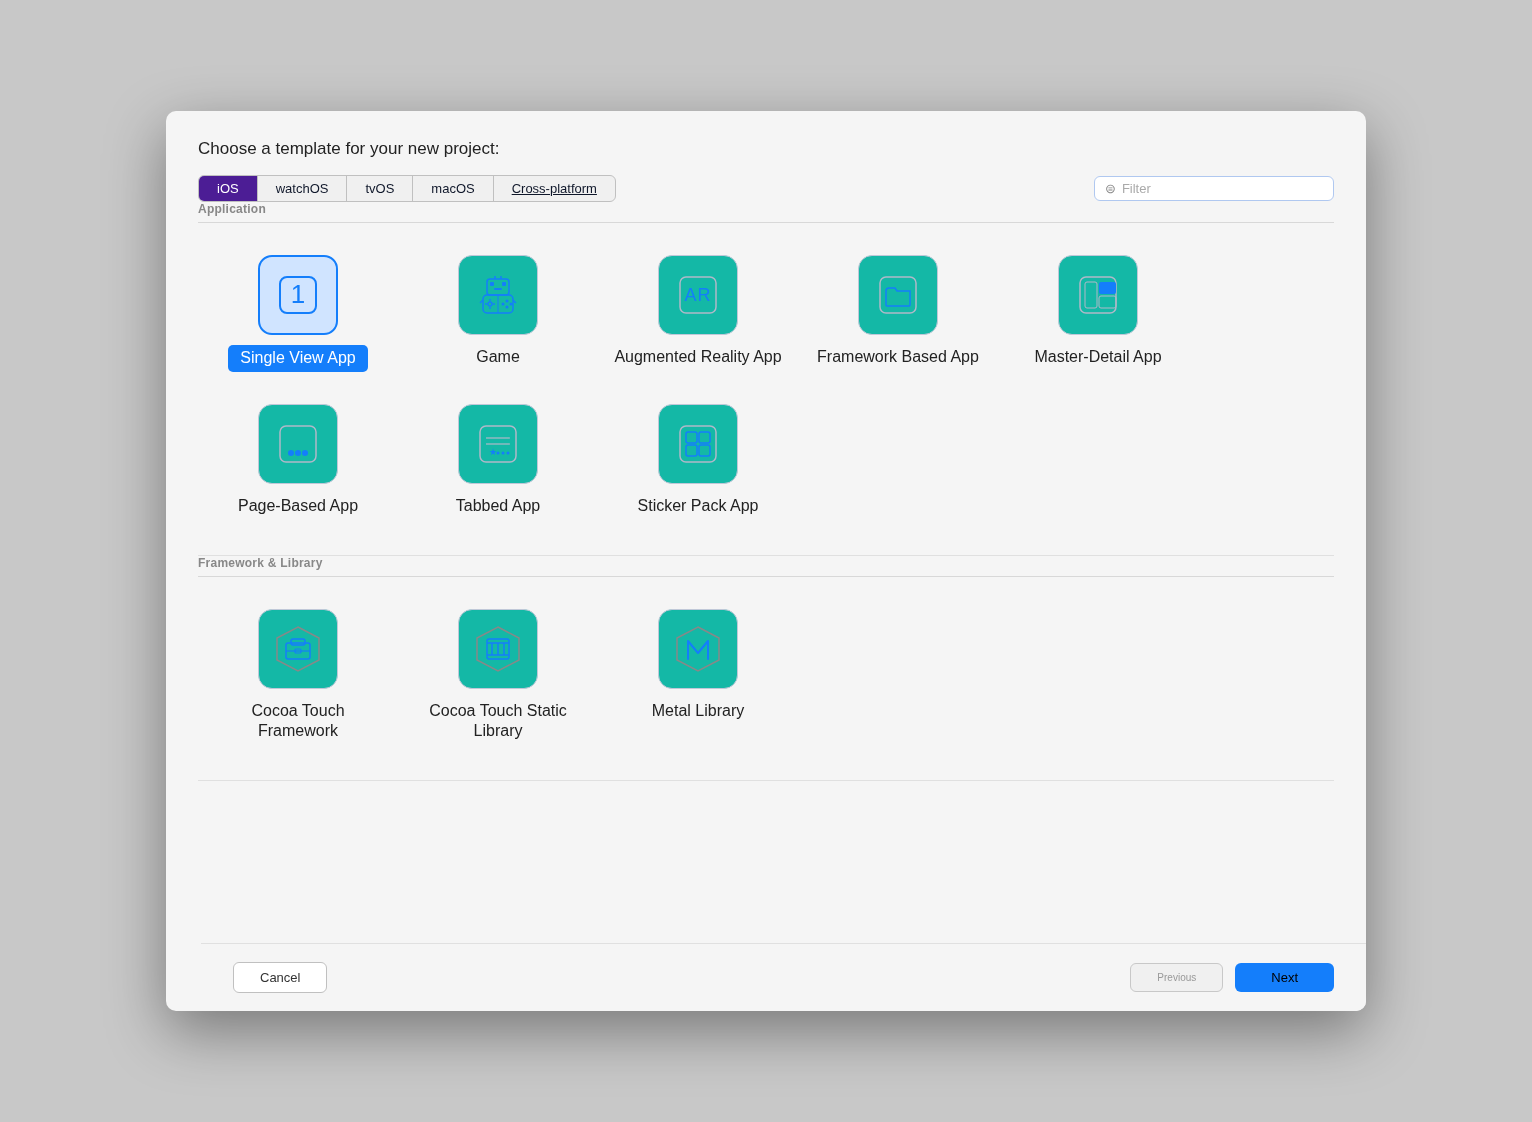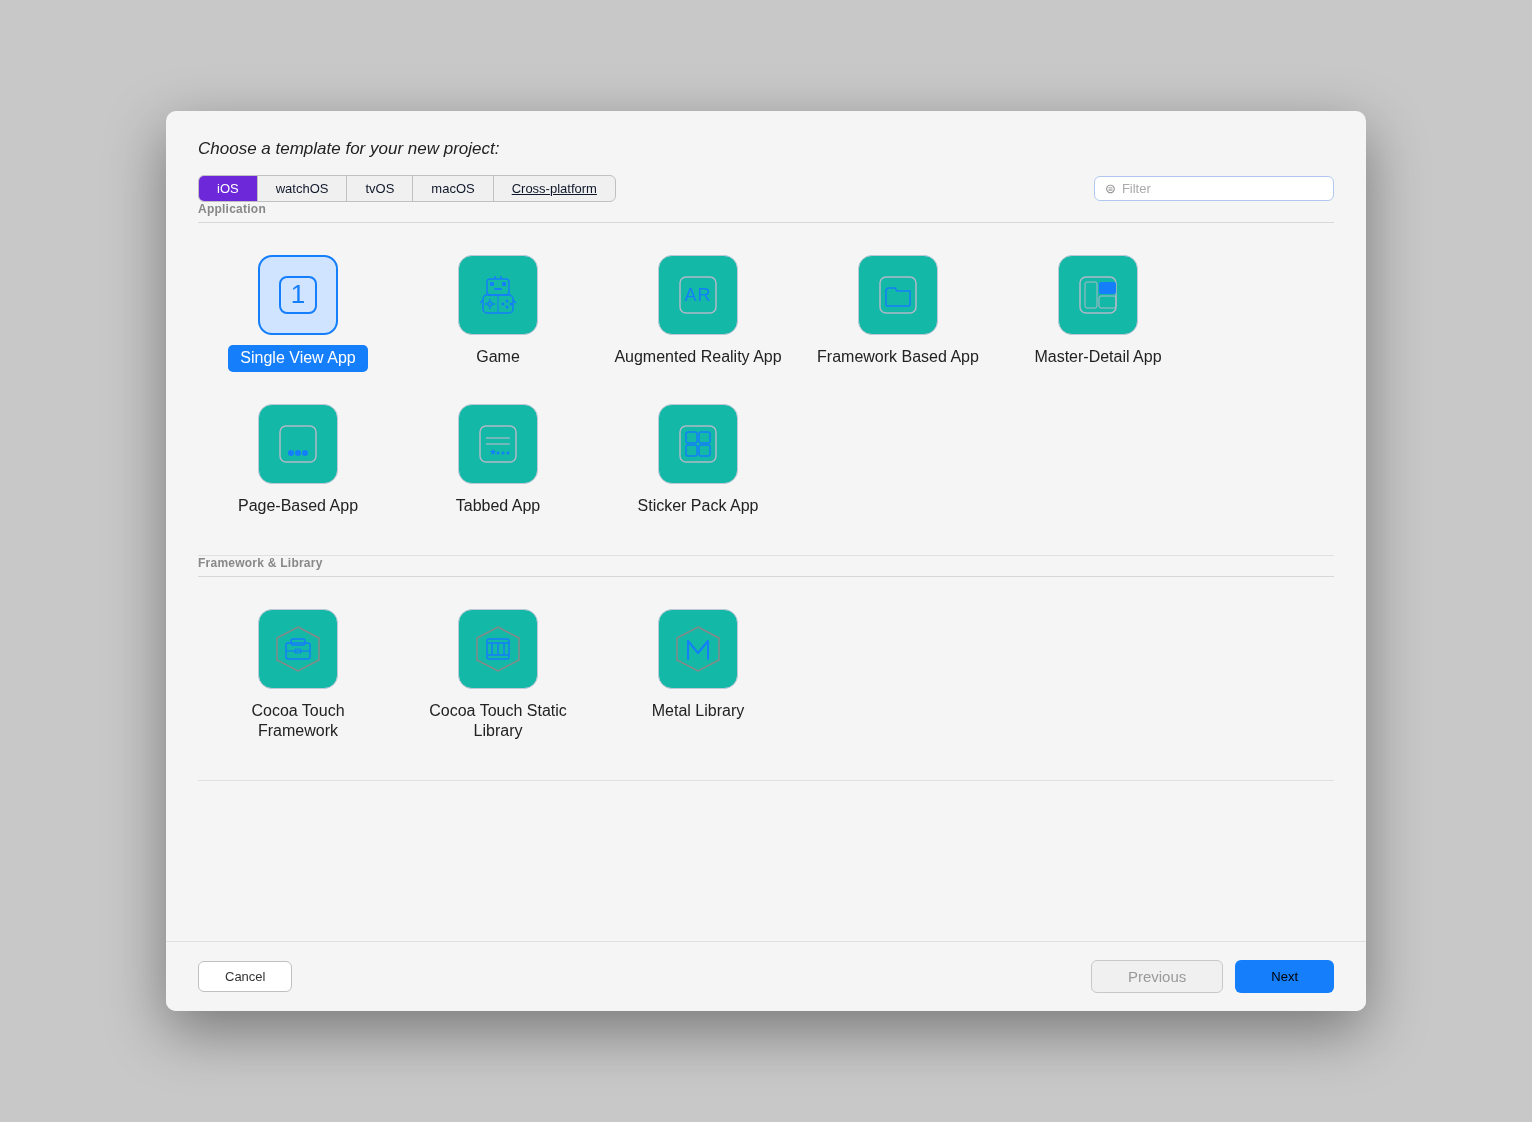--- a/index.html
+++ b/index.html
@@ -29,21 +29,20 @@
       position: absolute;
       left: -22px;
       top: 50%;
       transform: translateY(-50%);
       font-size: 28px;
       color: #888;
       font-weight: 300;
     }
     .dialog-header {
       padding: 28px 32px 16px 32px;
-      font-style: italic;
     }
     .dialog-title {
       font-size: 17px;
       font-weight: 500;
       color: #222;
     }
     
     .tabs-bar {
       padding: 0 32px 0 32px;
       display: flex;
@@ -62,21 +61,21 @@
       font-size: 13px;
       color: #0f172a;
       cursor: pointer;
       background: transparent;
       border: none;
       border-right: 1px solid #c0c0c0;
       white-space: nowrap;
     }
     .tab:last-child { border-right: none; text-decoration: underline; }
     .tab.active {
-      background: #6d28d9;
+      background: #4c1d95;
       color: #fff;
       font-weight: 500;
     }
     .filter-wrap {
       margin-left: auto;
       display: flex;
       align-items: center;
       border: 1.5px solid #b0c8f0;
       border-radius: 6px;
       background: #fff;
@@ -162,38 +161,39 @@
       padding: 2px 4px;
     }
 
     
     .footer {
       display: flex;
       align-items: center;
       padding: 18px 32px;
       background: #f5f5f5;
       border-top: 1px solid #e0e0e0;
+      margin-left: 35px;
     }
     .btn-cancel {
       padding: 7px 26px;
       font-size: 13px;
       border: 1px solid #c0c0c0;
       border-radius: 6px;
       background: #fff;
       color: #333;
       cursor: pointer;
     }
     .footer-right {
       margin-left: auto;
       display: flex;
       gap: 12px;
     }
     .btn-previous {
-      padding: 7px 36px;
-      font-size: 15px;
+      padding: 7px 26px;
+      font-size: 10px;
       border: 1px solid #c8c8c8;
       border-radius: 6px;
       background: #f0f0f0;
       color: #999;
       cursor: pointer;
     }
     .btn-next {
       padding: 7px 36px;
       font-size: 13px;
       border: none;

